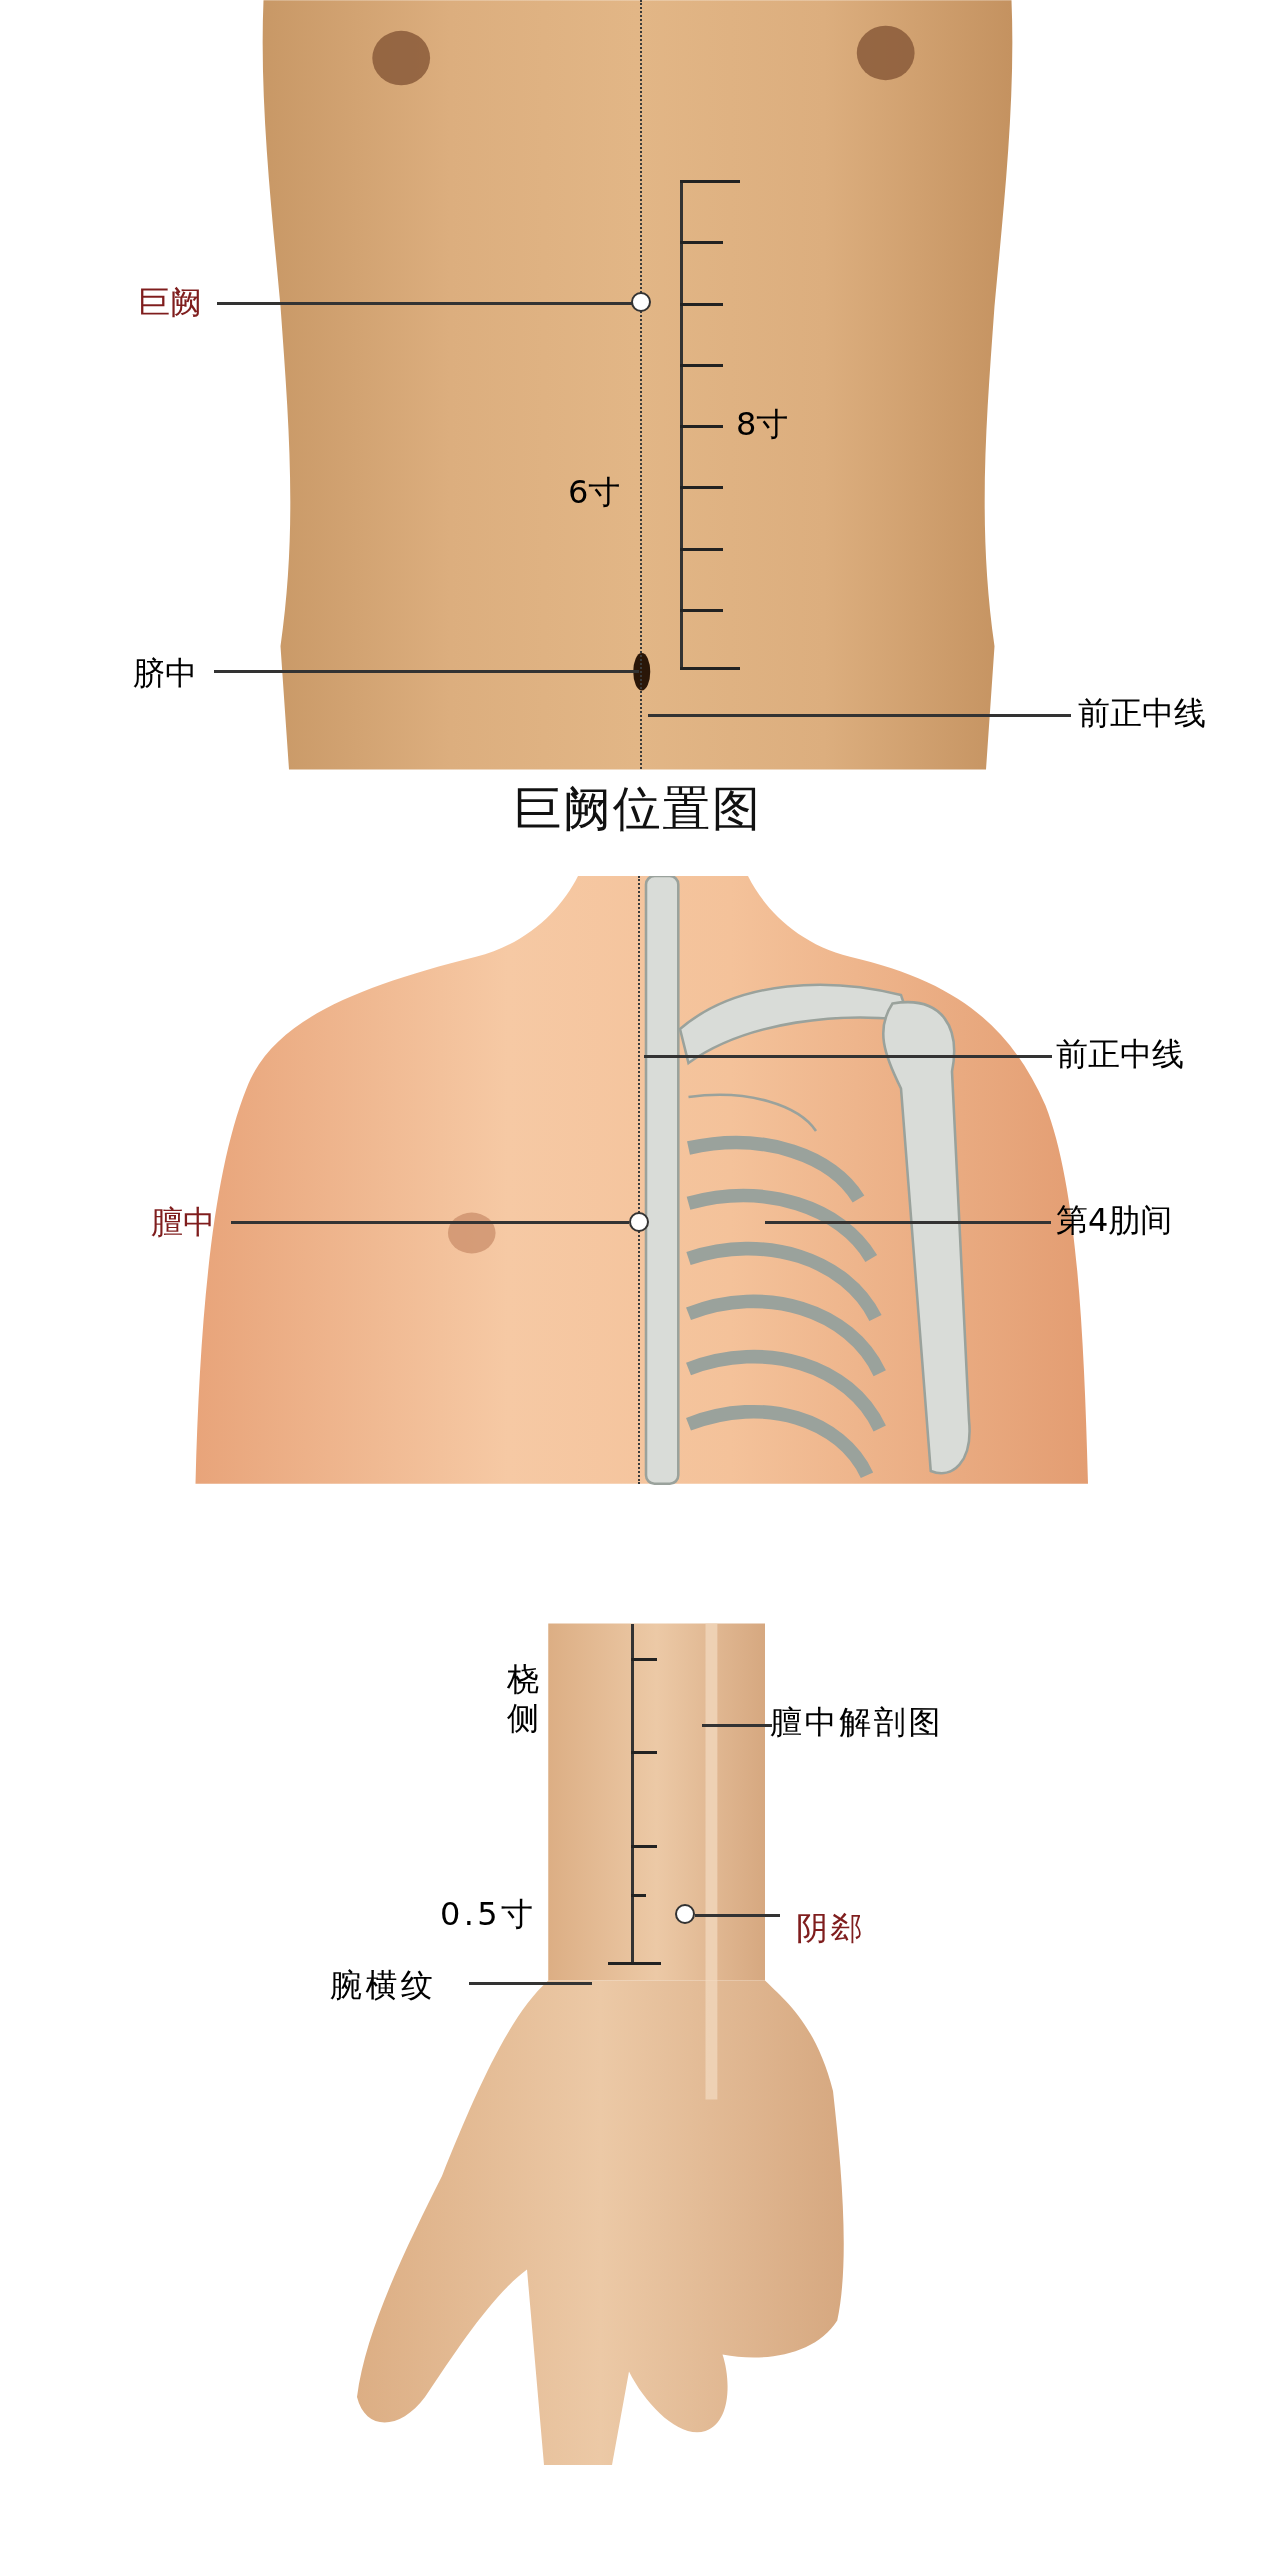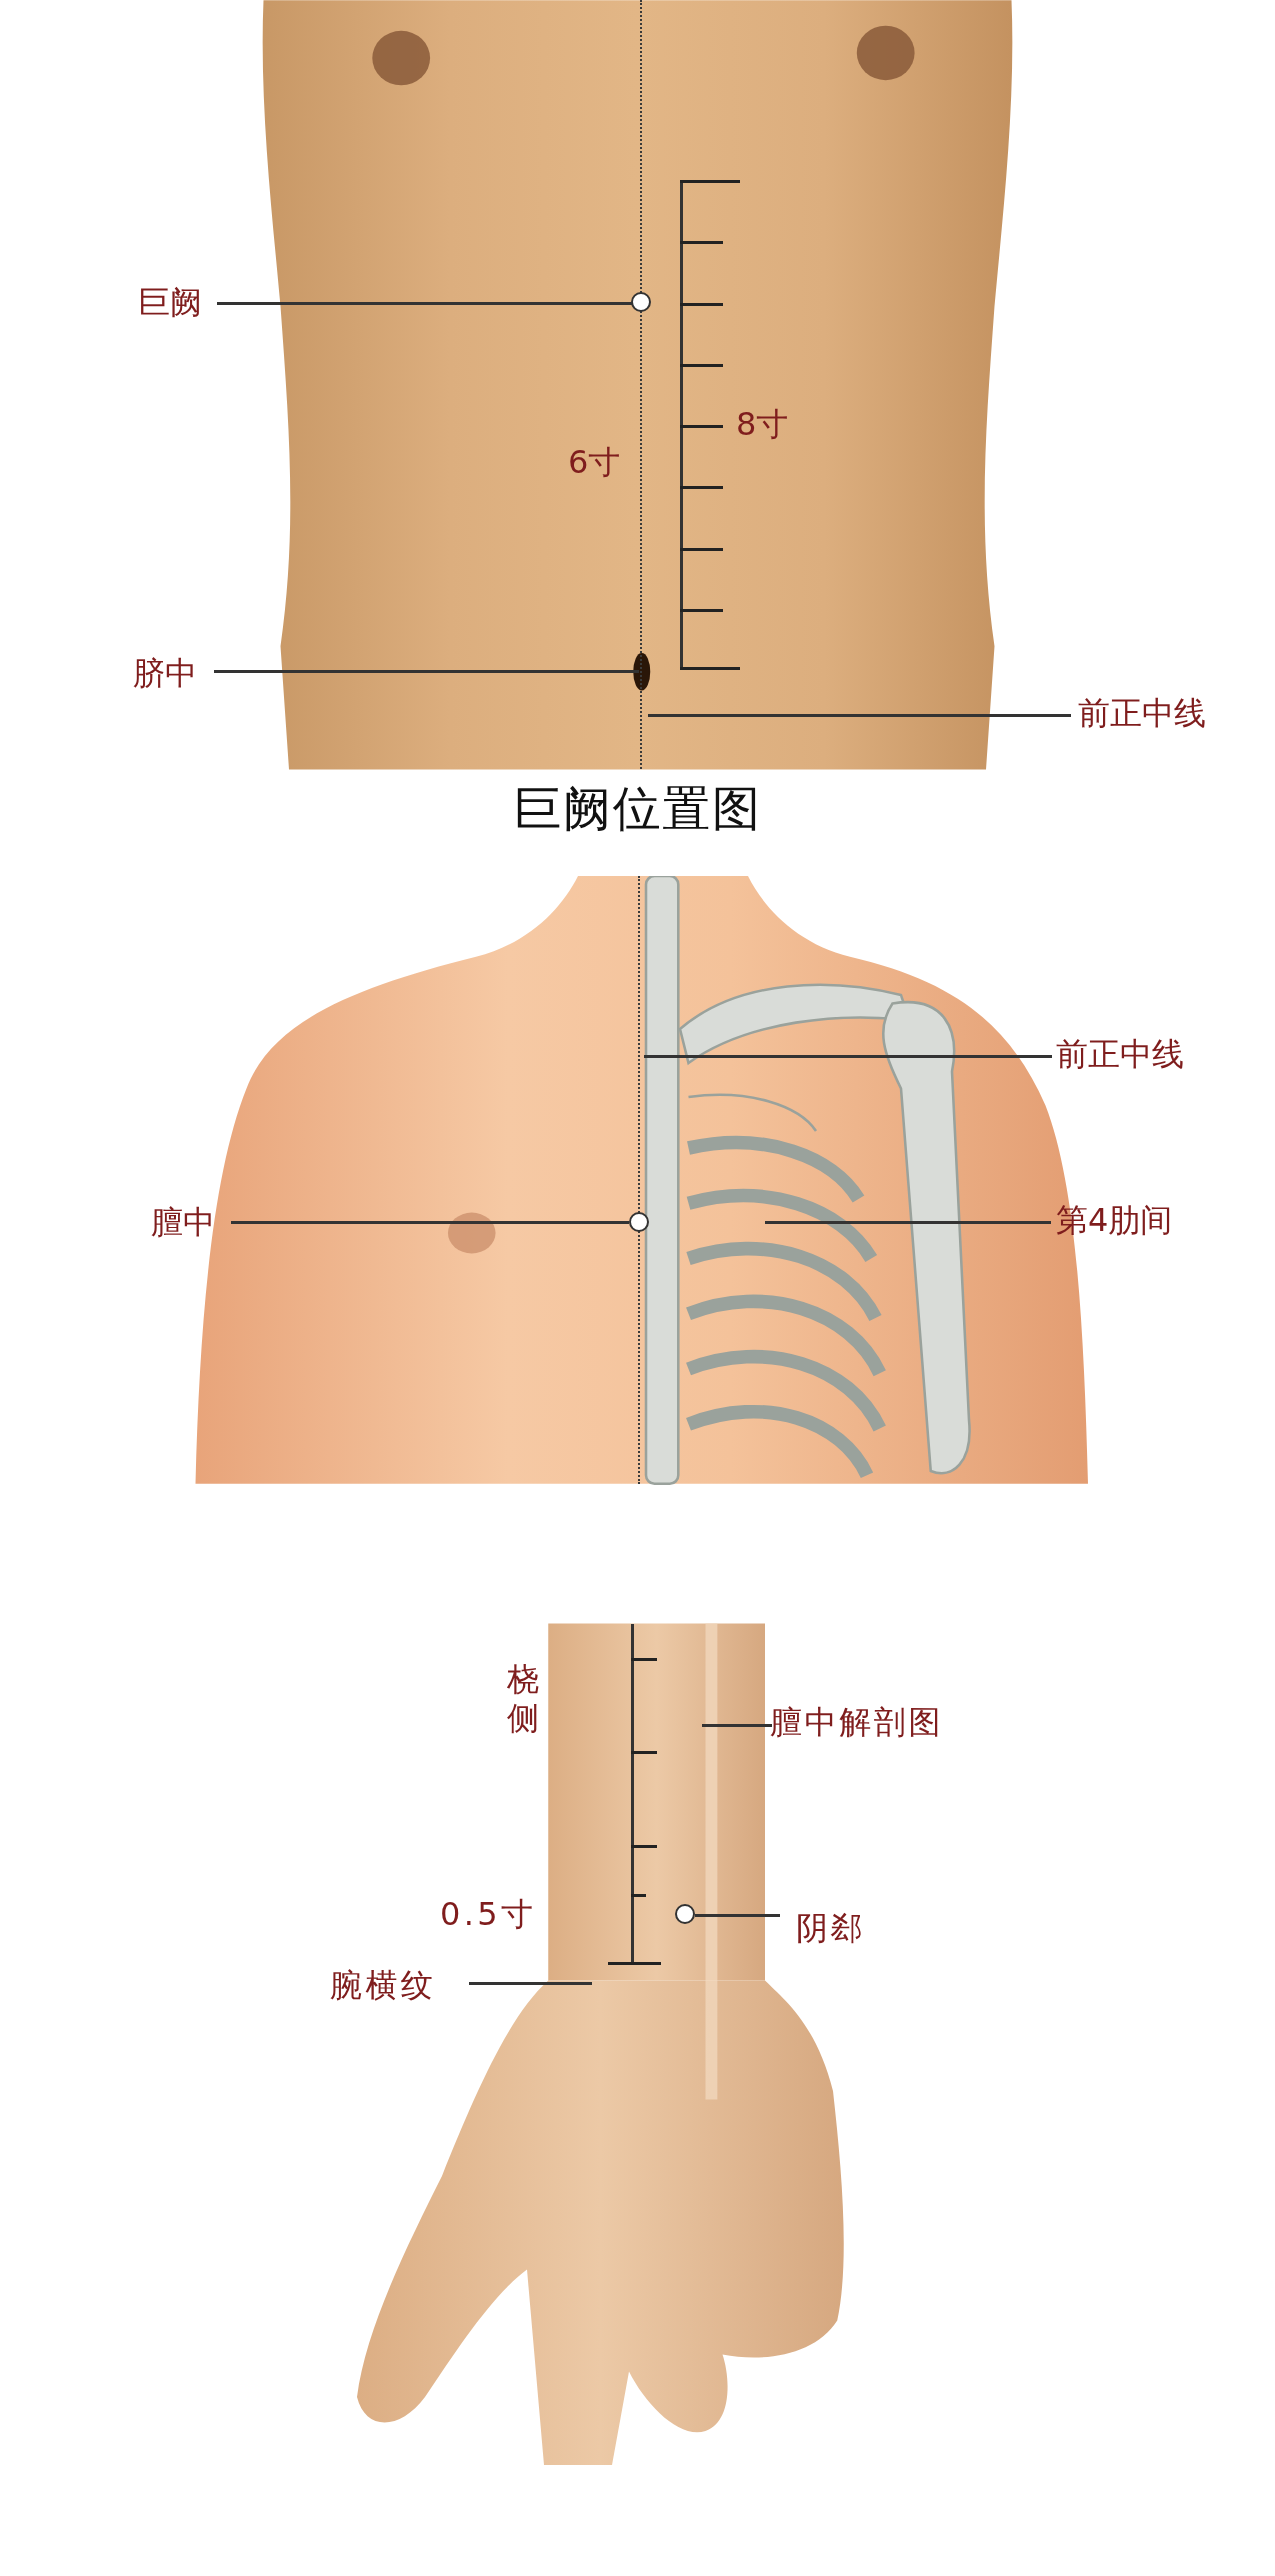--- a/index.html
+++ b/index.html
@@ -1,19 +1,19 @@
 <!DOCTYPE html>
 <html style="font-size:13.6px"><head>
 <meta charset="utf-8">
 <style>
   html, body { margin:0; padding:0; background:#ffffff; }
   body { width:1275px; height:2576px; position:relative; overflow:hidden;
          font-family:"DejaVu Sans","Liberation Sans",sans-serif; color:#1a1a1a; }
   .panel { position:absolute; left:0; width:1275px; }
-  .lbl { position:absolute; font-size:32px; line-height:37px; white-space:nowrap; color:#7f1d1d; }
+  .lbl { position:absolute; font-size:32px; line-height:37px; white-space:nowrap; color:#000000; }
   .lbl.red { color:#7f1d1d;font-family:Liberation Serif, serif; }
   .caption { position:absolute; left:0; width:1275px; text-align:center; font-size:48px; color:#111; letter-spacing:1.7px; }
   .hline { position:absolute; height:3.4px; background:#333; }
   .vline { position:absolute; width:3.4px; background:#333; }
   .dot { position:absolute; width:20.4px; height:20.4px; border-radius:50%; background:#fff; border:2.6px solid #333; box-sizing:border-box; }
   .midline { position:absolute; width:0; border-left:2.6px dotted #3a3a3a; }
   .tick { position:absolute; height:3.4px; background:#222; }
 </style>
 </head>
 <body>
@@ -42,21 +42,21 @@
   <div class="tick" style="left:680px;top:241px;width:43px;"></div>
   <div class="tick" style="left:680px;top:303px;width:43px;"></div>
   <div class="tick" style="left:680px;top:364px;width:43px;"></div>
   <div class="tick" style="left:680px;top:425px;width:43px;"></div>
   <div class="tick" style="left:680px;top:486px;width:43px;"></div>
   <div class="tick" style="left:680px;top:548px;width:43px;"></div>
   <div class="tick" style="left:680px;top:609px;width:43px;"></div>
   <div class="tick" style="left:680px;top:667px;width:60px;"></div>
 
   <div class="lbl" style="left:736px;top:406px;">8寸</div>
-  <div class="lbl" style="left:568px;top:444px;">6寸</div>
+  <div class="lbl" style="left:568px;top:474px;">6寸</div>
 
   <div class="lbl red" style="left:138px;top:284px;">巨阙</div>
   <div class="hline" style="left:217px;top:302px;width:415px;"></div>
   <div class="dot" style="left:631px;top:292px;"></div>
 
   <div class="lbl" style="left:133px;top:655px;">脐中</div>
   <div class="hline" style="left:214px;top:670px;width:425px;"></div>
 
   <div class="hline" style="left:648px;top:714px;width:423px;"></div>
   <div class="lbl" style="left:1078px;top:695px;">前正中线</div>

